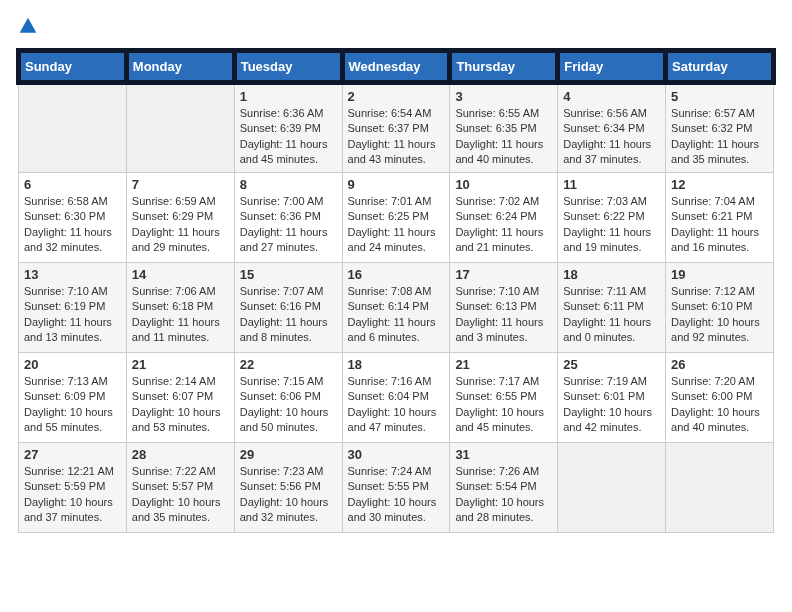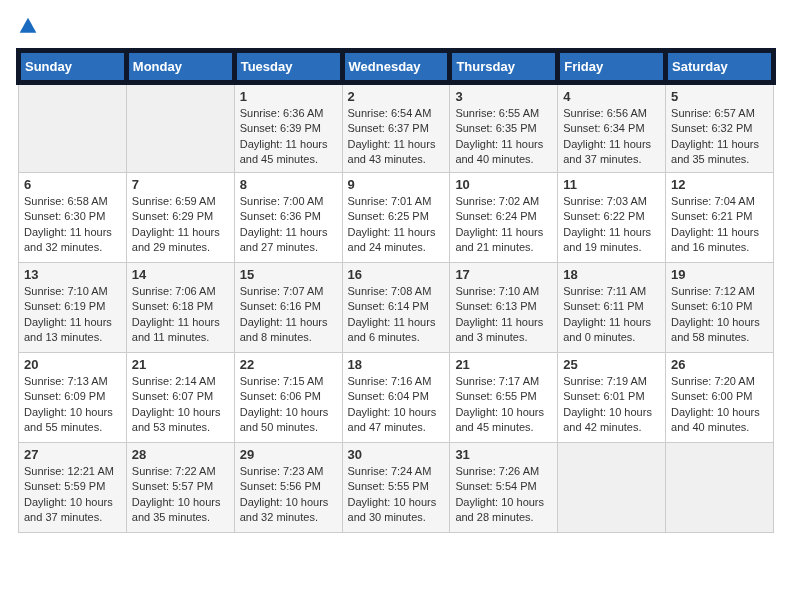--- a/index.html
+++ b/index.html
@@ -246,21 +246,21 @@
         <td>
         <span class="day-number">18</span>
         <span class="day-detail">Sunrise: 7:11 AM</span><br>
         <span class="day-detail">Sunset: 6:11 PM</span><br>
         <span class="day-detail">Daylight: 11 hours and 0 minutes.</span>
       </td>
         <td>
         <span class="day-number">19</span>
         <span class="day-detail">Sunrise: 7:12 AM</span><br>
         <span class="day-detail">Sunset: 6:10 PM</span><br>
-        <span class="day-detail">Daylight: 10 hours and 58 minutes.</span>
+        <span class="day-detail">Daylight: 10 hours and 92 minutes.</span>
       </td>
       </tr>
       <tr>
         <td>
         <span class="day-number">20</span>
         <span class="day-detail">Sunrise: 7:13 AM</span><br>
         <span class="day-detail">Sunset: 6:09 PM</span><br>
         <span class="day-detail">Daylight: 10 hours and 55 minutes.</span>
       </td>
         <td>

